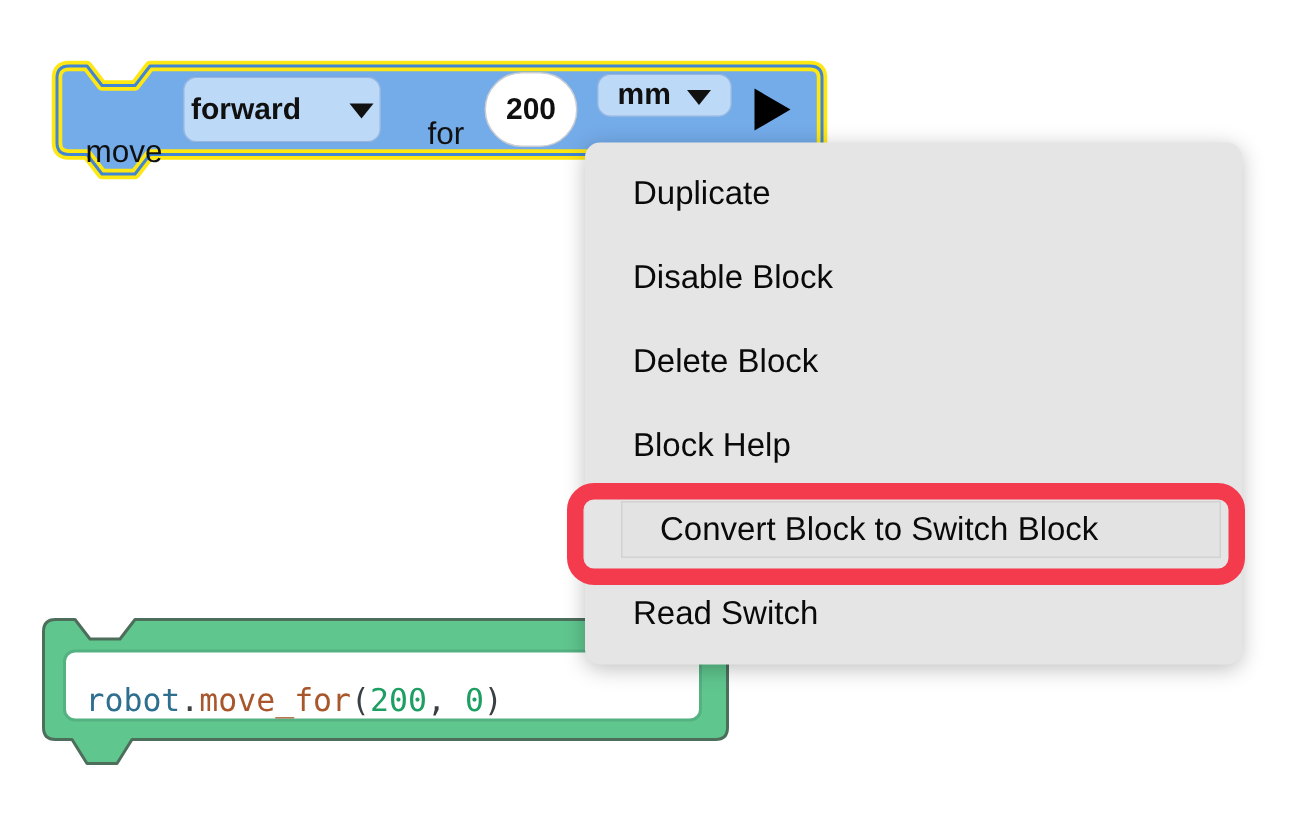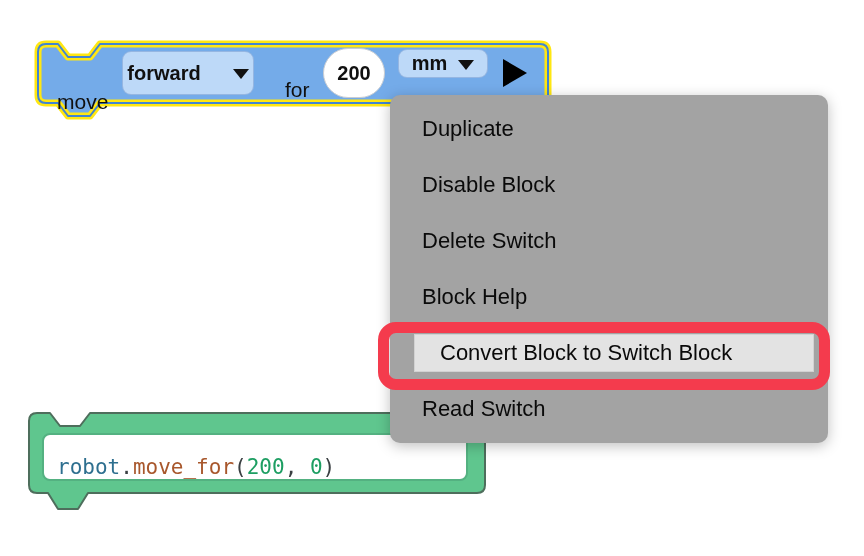--- a/index.html
+++ b/index.html
@@ -48,21 +48,21 @@
   .code-line{
     font-family:"DejaVu Sans Mono",monospace;font-size:21px;white-space:pre;
   }
   .tok-obj{color:#2e6f8f;}
   .tok-punc{color:#3a3f42;}
   .tok-fn{color:#a8572c;}
   .tok-num{color:#1d9e62;}
   
   .context-menu{
     position:absolute;z-index:5;left:390px;top:95px;width:438px;
-    background:#a3a3a3;border-radius:10px;padding:6px 0;
+    background:#e5e5e5;border-radius:10px;padding:6px 0;
     box-shadow:0 3px 14px rgba(0,0,0,0.25);box-sizing:border-box;
   }
   .menu-item{
     height:56px;display:flex;align-items:center;padding-left:32px;
     font-size:22px;color:#0a0a0a;cursor:pointer;
   }
   .menu-item.highlighted{padding-left:0;}
   .hl-band{
     flex:1;height:38px;margin:0 14px 0 24px;background:#e3e3e3;
     border:1px solid #d2d2d2;box-sizing:border-box;
@@ -102,21 +102,21 @@
   <svg id="switch-block-svg" viewBox="0 0 480 115" xmlns="http://www.w3.org/2000/svg">
     <path d="M 11,16 Q 11,8 19,8 H 32 L 42,21 H 62 L 72,8 H 459 Q 467,8 467,16 V 80 Q 467,88 459,88 H 70 L 60,104 H 40 L 30,88 H 19 Q 11,88 11,80 Z" fill="#5fc68e" stroke="#4e6e5c" stroke-width="2" stroke-linejoin="round"></path>
   </svg>
   <div class="code-field">
     <span class="code-line"><span class="tok-obj">robot</span><span class="tok-punc">.</span><span class="tok-fn">move_for</span><span class="tok-punc">(</span><span class="tok-num">200</span><span class="tok-punc">, </span><span class="tok-num">0</span><span class="tok-punc">)</span></span>
   </div>
 
   <div class="context-menu">
     <div class="menu-item">Duplicate</div>
     <div class="menu-item">Disable Block</div>
-    <div class="menu-item">Delete Switch</div>
+    <div class="menu-item">Delete Block</div>
     <div class="menu-item">Block Help</div>
     <div class="menu-item highlighted">
       <span class="hl-band">Convert Block to Switch Block</span>
     </div>
     <div class="menu-item">Read Switch</div>
   </div>
 
   <div class="annotation-ring"></div>
 
 </div>

